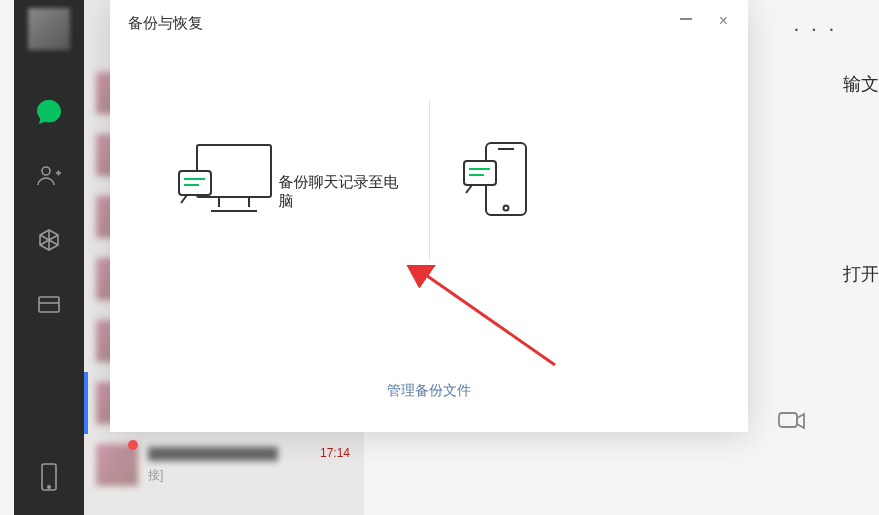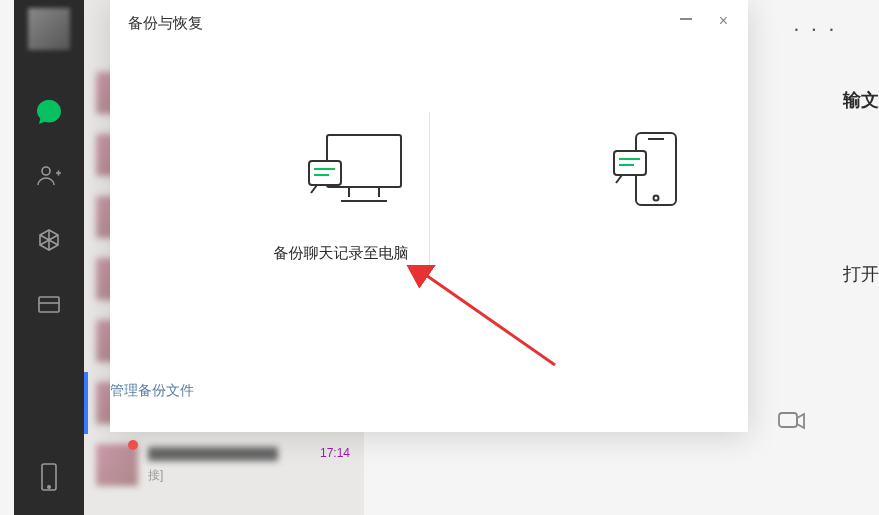--- a/index.html
+++ b/index.html
@@ -72,21 +72,21 @@
       height: 42px;
       background: linear-gradient(135deg,#c9a 0%, #a88 100%);
       margin-right: 10px;
       filter: blur(3px);
     }
     .chat-time {
       position: absolute;
       right: 14px;
       top: 12px;
       font-size: 12px;
-      color: #a21caf;
+      color: #b91c1c;
     }
     .chat-indicator {
       position: absolute;
       left: 0;
       top: 0;
       width: 4px;
       height: 100%;
       background: #3a7afe;
     }
     .chat-text-blur {
@@ -163,22 +163,21 @@
       position: absolute;
       top: 100px;
       left: 0;
       right: 0;
       display: flex;
       justify-content: center;
     }
     .option {
       width: 280px;
       display: flex;
-      flex-direction: column;
-      align-items: flex-end;
+      align-items: center;
       cursor: pointer;
       padding: 20px;
     }
     .option-icon {
       height: 100px;
       display: flex;
       align-items: center;
       justify-content: center;
     }
     .option-label {
@@ -190,21 +189,21 @@
       width: 1px;
       height: 160px;
       background: #e3e3e3;
       align-self: center;
     }
     .modal-link {
       position: absolute;
       bottom: 32px;
       left: 0;
       right: 0;
-      text-align: left;
+      text-align: center;
       font-size: 14px;
       color: #5a7ea8;
       cursor: pointer;
     }
     .red-arrow {
       position: absolute;
       left: 405px;
       top: 265px;
       z-index: 20;
       pointer-events: none;
@@ -287,21 +286,21 @@
     <div style="display:flex;flex-direction:column;">
       <div class="chat-text-blur"></div>
       <div style="font-size:12px;color:#999;">接]</div>
     </div>
     <span class="chat-time">17:14</span>
   </div>
 </div>
 
 <div class="main-area">
   <div class="more-dots">· · ·</div>
-  <div class="right-text" style="top:88px;font-weight:bold;">输文</div>
+  <div class="right-text" style="top:72px;">输文</div>
   <div class="right-text" style="top:262px;text-align:right;">打开</div>
   <div class="video-icon">
     <svg width="30" height="24" viewBox="0 0 30 24" fill="none" stroke="#888" stroke-width="1.8">
         <rect x="2" y="4" width="18" height="14" rx="3"></rect>
         <path d="M20 9l7-4v14l-7-4z"></path>
       </svg>
   </div>
 </div>
 
 <div class="modal">

